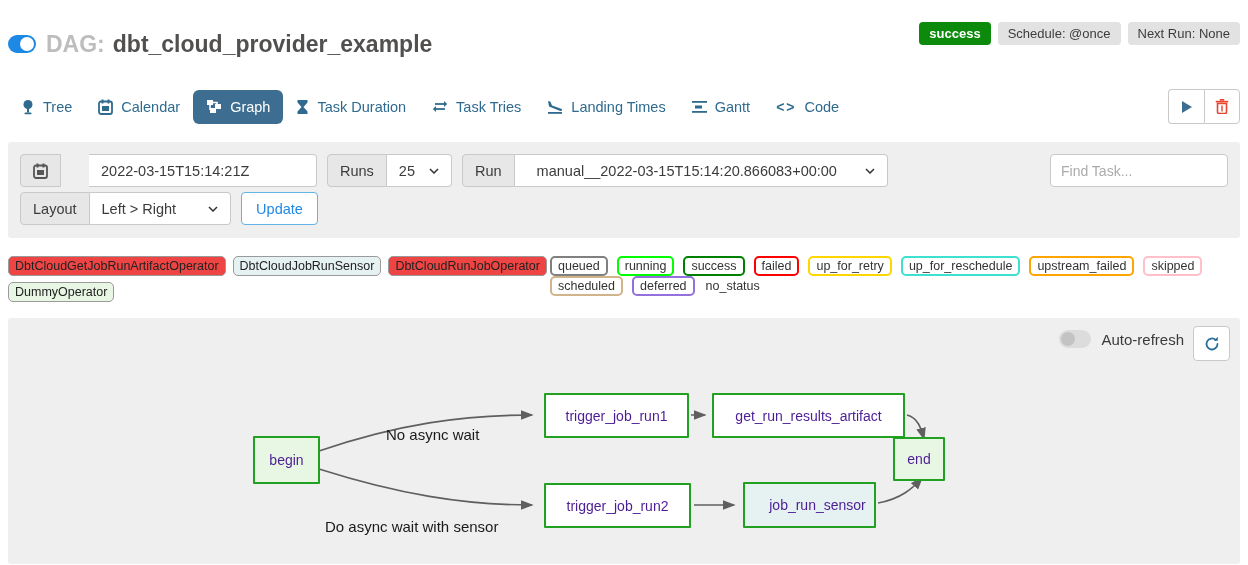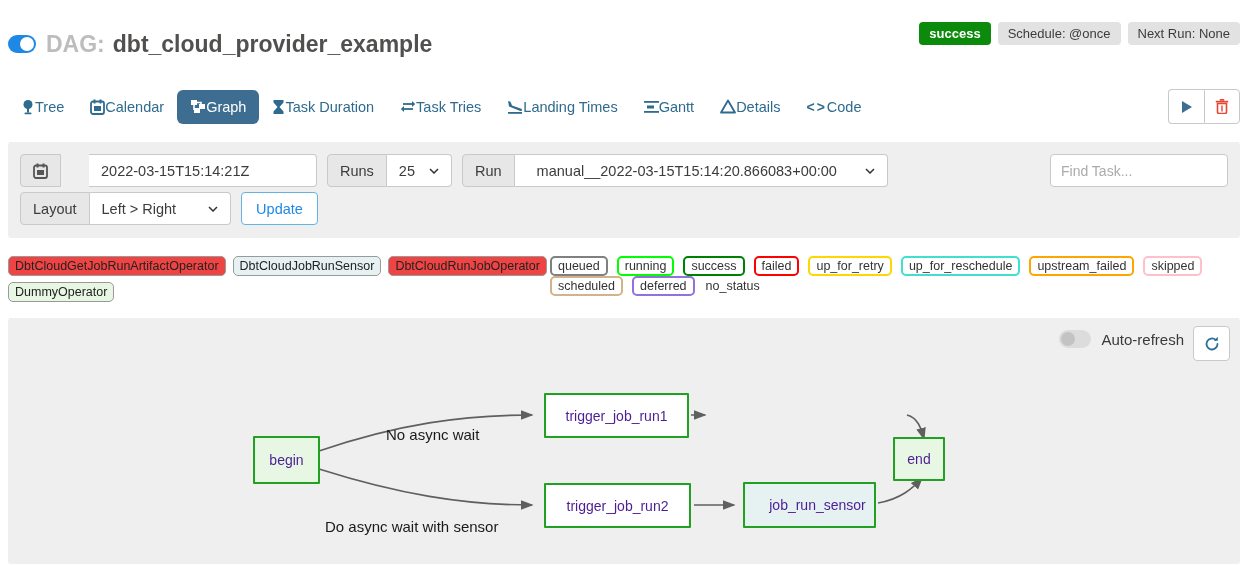--- a/index.html
+++ b/index.html
@@ -23,21 +23,21 @@
   .dag-label { margin-left:10px; font-size:23px; font-weight:700; color:#bdbdbd; }
   .dag-name  { margin-left:8px;  font-size:23px; font-weight:700; color:#51504f; }
   .header-badges { margin-left:auto; display:flex; gap:7px; align-items:flex-start; align-self:flex-start; margin-top:2px; }
   .badge { font-size:13px; padding:4px 10px; border-radius:4px; white-space:nowrap; }
   .badge.green { background:#0b8a0b; color:#fff; font-weight:700; }
   .badge.gray  { background:#e2e2e2; color:#3c3c3c; font-weight:500; }
 
   
   .tabs-row { margin-top:20px; display:flex; align-items:center; height:37px; }
   .tab {
-    display:flex; align-items:center; color:#2f6a8f;
+    display:flex; align-items:center; gap:8px; color:#2f6a8f;
     font-size:14.5px; font-weight:500; padding:9px 13px; border-radius:6px;
     cursor:pointer; white-space:nowrap;
   }
   .tab.active { background:#3d6e91; color:#fff; }
   .tab svg { display:block; }
   .tab .code-glyph { font-weight:700; letter-spacing:2px; font-size:14px; }
   .actions { margin-left:auto; display:flex; }
   .action-btn {
     width:36px; height:35px; background:#fff; border:1px solid #c9c9c9;
     display:flex; align-items:center; justify-content:center; cursor:pointer;
@@ -208,28 +208,20 @@
     </div>
     <div class="tab">
       <span>
         <svg width="15" height="14" viewBox="0 0 15 14">
             <rect x="0" y="1" width="15" height="1.8" fill="#2f6a8f"></rect>
             <rect x="3" y="5.5" width="7" height="3" fill="#2f6a8f"></rect>
             <rect x="0" y="11" width="15" height="1.8" fill="#2f6a8f"></rect>
           </svg>
       </span>
       <span>Gantt</span>
-    </div>
-    <div class="tab">
-      <span>
-        <svg width="16" height="15" viewBox="0 0 16 15">
-            <path d="M8 1.5 L15 13.5 H1 Z" fill="none" stroke="#2f6a8f" stroke-width="1.8" stroke-linejoin="round"></path>
-          </svg>
-      </span>
-      <span>Details</span>
     </div>
     <div class="tab">
       <span class="code-glyph">&lt;&gt;</span>
       <span>Code</span>
     </div>
     <div class="actions">
       <div class="action-btn">
         <svg width="12" height="14" viewBox="0 0 12 14">
             <path d="M1 1 L11 7 L1 13 Z" fill="#3d6e91"></path>
           </svg>
@@ -337,20 +329,21 @@
       <path d="M311,133 C390,106 455,97 524,97" fill="none" stroke="#5f5f5f" stroke-width="1.6" marker-end="url(#arrow)"></path>
       <path d="M311,151 C390,176 455,187 524,187" fill="none" stroke="#5f5f5f" stroke-width="1.6" marker-end="url(#arrow)"></path>
       <path d="M683,97 L697,97" fill="none" stroke="#5f5f5f" stroke-width="1.6" marker-end="url(#arrow)"></path>
       <path d="M899,97 C910,100 913,110 916,121" fill="none" stroke="#5f5f5f" stroke-width="1.6" marker-end="url(#arrow)"></path>
       <path d="M686,187 L726,187" fill="none" stroke="#5f5f5f" stroke-width="1.6" marker-end="url(#arrow)"></path>
       <path d="M870,185 C893,181 905,170 914,160" fill="none" stroke="#5f5f5f" stroke-width="1.6" marker-end="url(#arrow)"></path>
     </svg>
 
     <div class="node fill-green" style="left:245px; top:118px; width:67px; height:48px;">begin</div>
     <div class="node" style="left:536px; top:75px; width:145px; height:45px;">trigger_job_run1</div>
+    <div class="node" style="left:704px; top:75px; width:193px; height:45px;">get_run_results_artifact</div>
     <div class="node" style="left:536px; top:165px; width:147px; height:45px;">trigger_job_run2</div>
     <div class="node fill-teal" style="left:735px; top:164px; width:133px; height:46px;">job_run_sensor</div>
     <div class="node fill-green" style="left:885px; top:119px; width:52px; height:44px;">end</div>
 
     <div class="edge-label" style="left:378px; top:108px;">No async wait</div>
     <div class="edge-label" style="left:317px; top:200px;">Do async wait with sensor</div>
   </div>
 
 </div>
 

